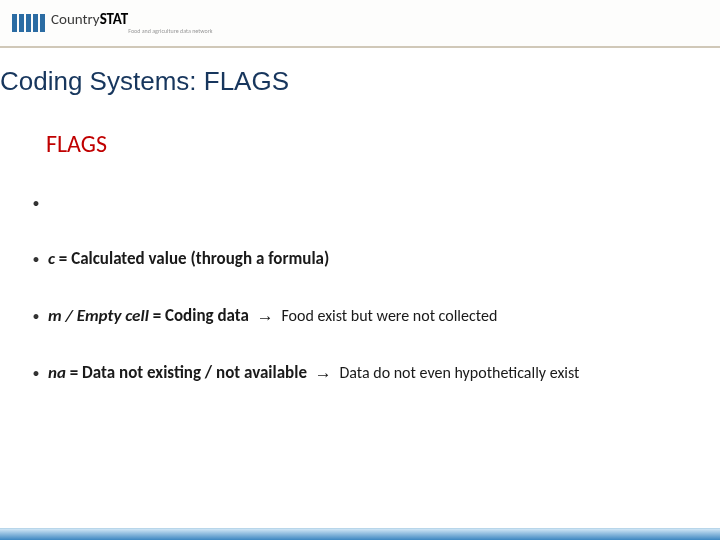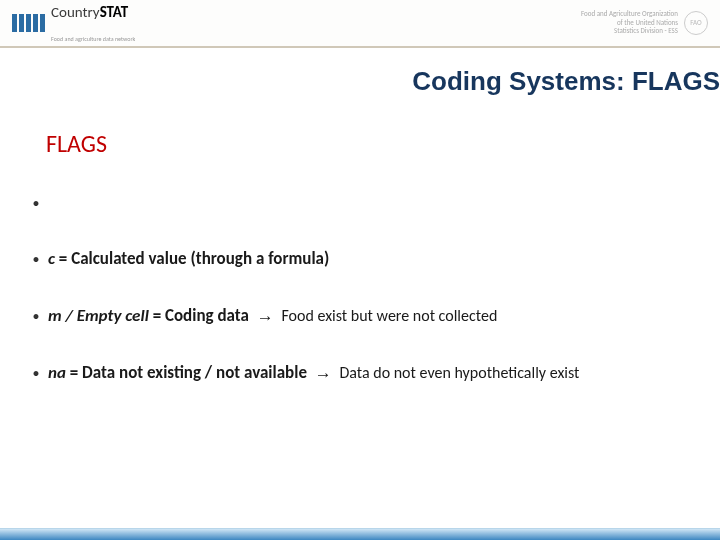--- a/index.html
+++ b/index.html
@@ -35,21 +35,20 @@
       background: #2b6ca3;
       display: inline-block;
     }
     .logo-bars span:nth-child(1){ height:18px; }
     .logo-bars span:nth-child(2){ height:18px; }
     .logo-bars span:nth-child(3){ height:18px; }
     .logo-bars span:nth-child(4){ height:18px; }
     .logo-bars span:nth-child(5){ height:18px; }
     .logo-text {
       display: flex;
-      flex-direction: column;
       line-height: 1;
     }
     .logo-main {
       font-size: 15px;
       color: #3a3a3a;
       font-weight: 500;
     }
     .logo-main b { color: #000; font-weight: 700; }
     .logo-sub {
       font-size: 6px;
@@ -72,24 +71,24 @@
       height: 24px;
       border: 1px solid #ccc;
       border-radius: 50%;
       display: flex;
       align-items: center;
       justify-content: center;
       font-size: 7px;
       color: #bbb;
     }
     .slide-title {
-      text-align: right;
+      text-align: left;
       font-family: Verdana, Geneva, sans-serif;
       font-size: 26px;
-      font-weight: 700;
+      font-weight: 400;
       color: #17365d;
       margin-top: 18px;
     }
     .section-heading {
       font-size: 24px;
       font-weight: 400;
       color: #c00000;
       margin: 32px 0 17px 46px;
       font-family: Calibri, Arial, sans-serif;
     }
@@ -136,28 +135,20 @@
         <span></span>
         <span></span>
     </div>
     <div class="logo-text">
       <div class="logo-main">
         <span>Country</span><b>STAT</b>
       </div>
       <div class="logo-sub">Food and agriculture data network</div>
     </div>
   </div>
-  <div class="header-right">
-    <div class="fao-text">
-      <div>Food and Agriculture Organization</div>
-      <div>of the United Nations</div>
-      <div>Statistics Division - ESS</div>
-    </div>
-    <div class="fao-logo">FAO</div>
-  </div>
 </div>
 
 <h1 class="slide-title">Coding Systems: FLAGS</h1>
 
 <h2 class="section-heading">FLAGS</h2>
 
 <div class="content">
   <div class="bullet">
     <span class="dot">•</span>
   </div>

